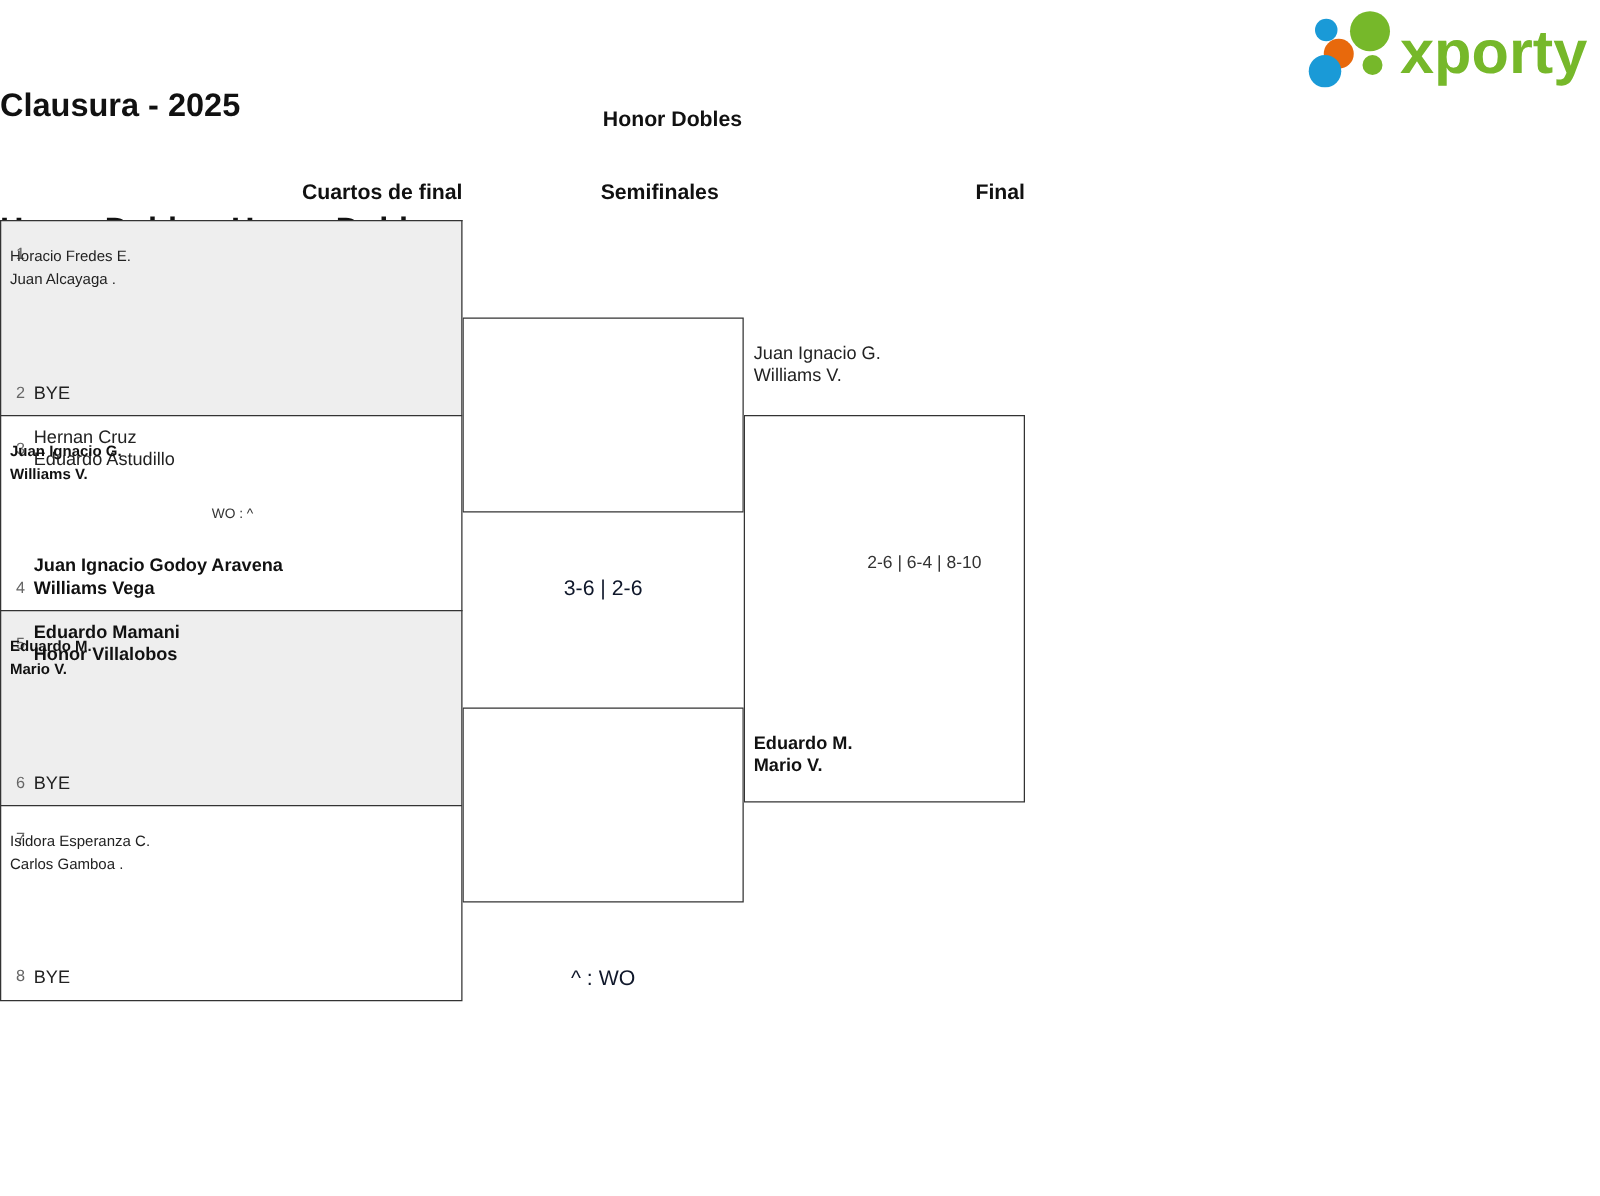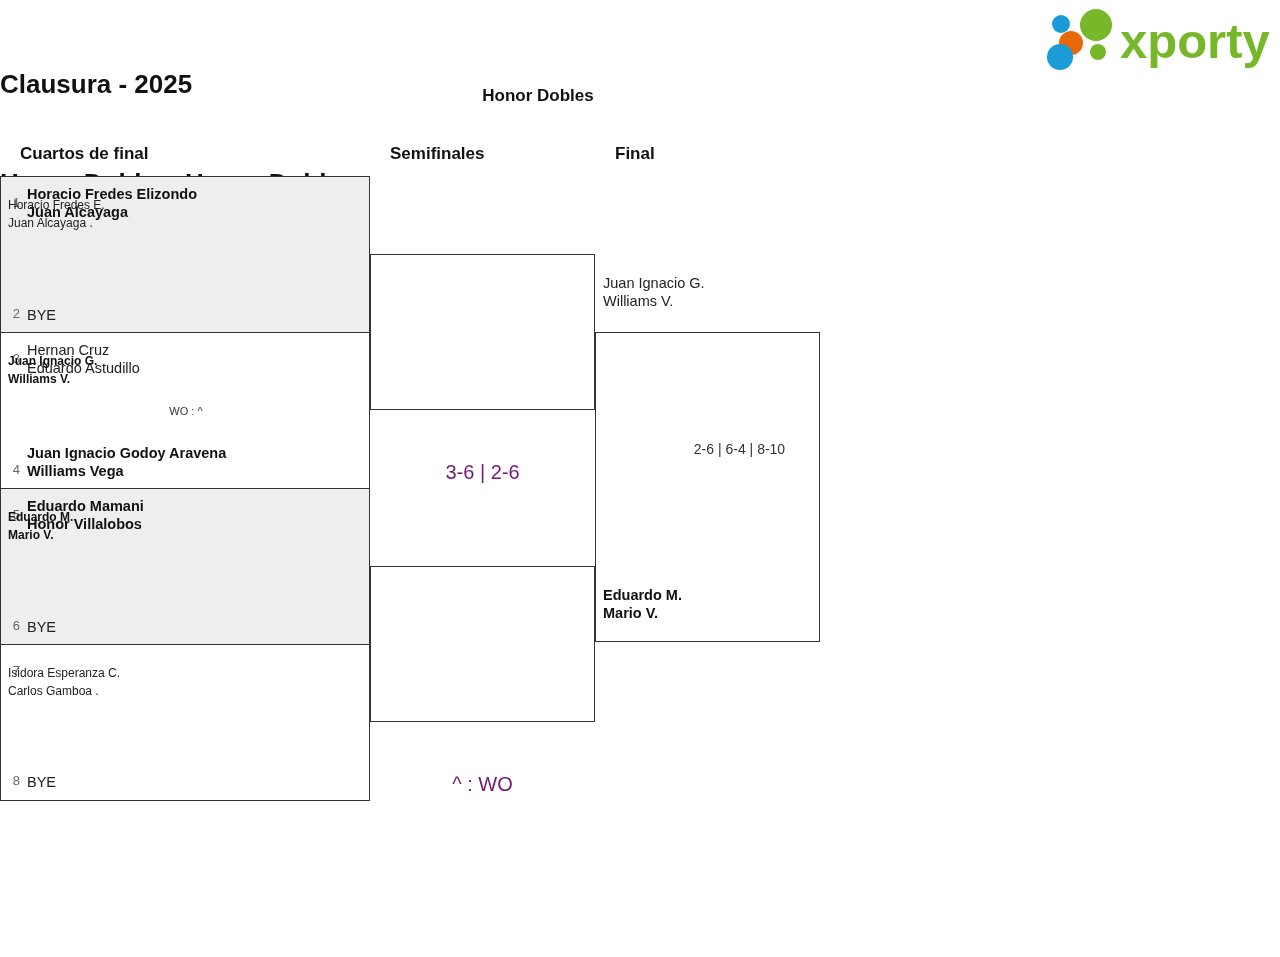--- a/index.html
+++ b/index.html
@@ -48,26 +48,26 @@
     color: #111111;
   }
   
 
   
   .round-header {
     position: absolute;
     top: 144px;
     font-size: 17px;
     font-weight: bold;
-    text-align: left;
+    text-align: right;
     color: #111111;
     padding-left: 20px;
   }
   #round-header-0 { left: 0px;   width: 370px; }
-  #round-header-1 { left: 370px; width: 225px; }
+  #round-header-1 { left: 350px; width: 225px; }
   #round-header-2 { left: 595px; width: 225px; }
 
   
   #bracket {
     position: absolute;
     left: 0; top: 176px;
     width: 860px; height: 630px;
   }
 
   
@@ -152,22 +152,22 @@
   .r2-slot.win { font-weight: bold; color: #111111; }
   #r2-m0-top { top: 20px; }
   #r2-m0-bot { top: 176px; }
   #r2-m1-top { top: 332px; }
   #r2-m1-bot { top: 488px; }
   .r2-score {
     position: absolute;
     left: 370px;
     width: 225px;
     text-align: center;
-    font-size: 20px;
-    color: #701a75;
+    font-size: 17px;
+    color: #0f172a;
   }
   #r2-score-0 { top: 285px; }
   #r2-score-1 { top: 597px; }
 
   
   #r3-box {
     position: absolute;
     left: 595px; top: 156px;
     width: 225px; height: 310px;
     border: 1px solid #333333;
@@ -219,21 +219,20 @@
 
 <div class="round-header" id="round-header-0">Cuartos de final</div>
 <div class="round-header" id="round-header-1">Semifinales</div>
 <div class="round-header" id="round-header-2">Final</div>
 
 <div id="bracket">
 
   <div class="r1-match shaded" id="r1-m0">
     <div class="slot slot-top">
       <div class="seed">1</div>
-      <div class="names win"><span>Horacio Fredes Elizondo</span><br><span>Juan Alcayaga</span></div>
     </div>
     <div class="r1-score"></div>
     <div class="slot slot-bot">
       <div class="seed">2</div>
       <div class="names bye">BYE</div>
     </div>
   </div>
 
   <div class="r1-match plain" id="r1-m1">
     <div class="slot slot-top">

